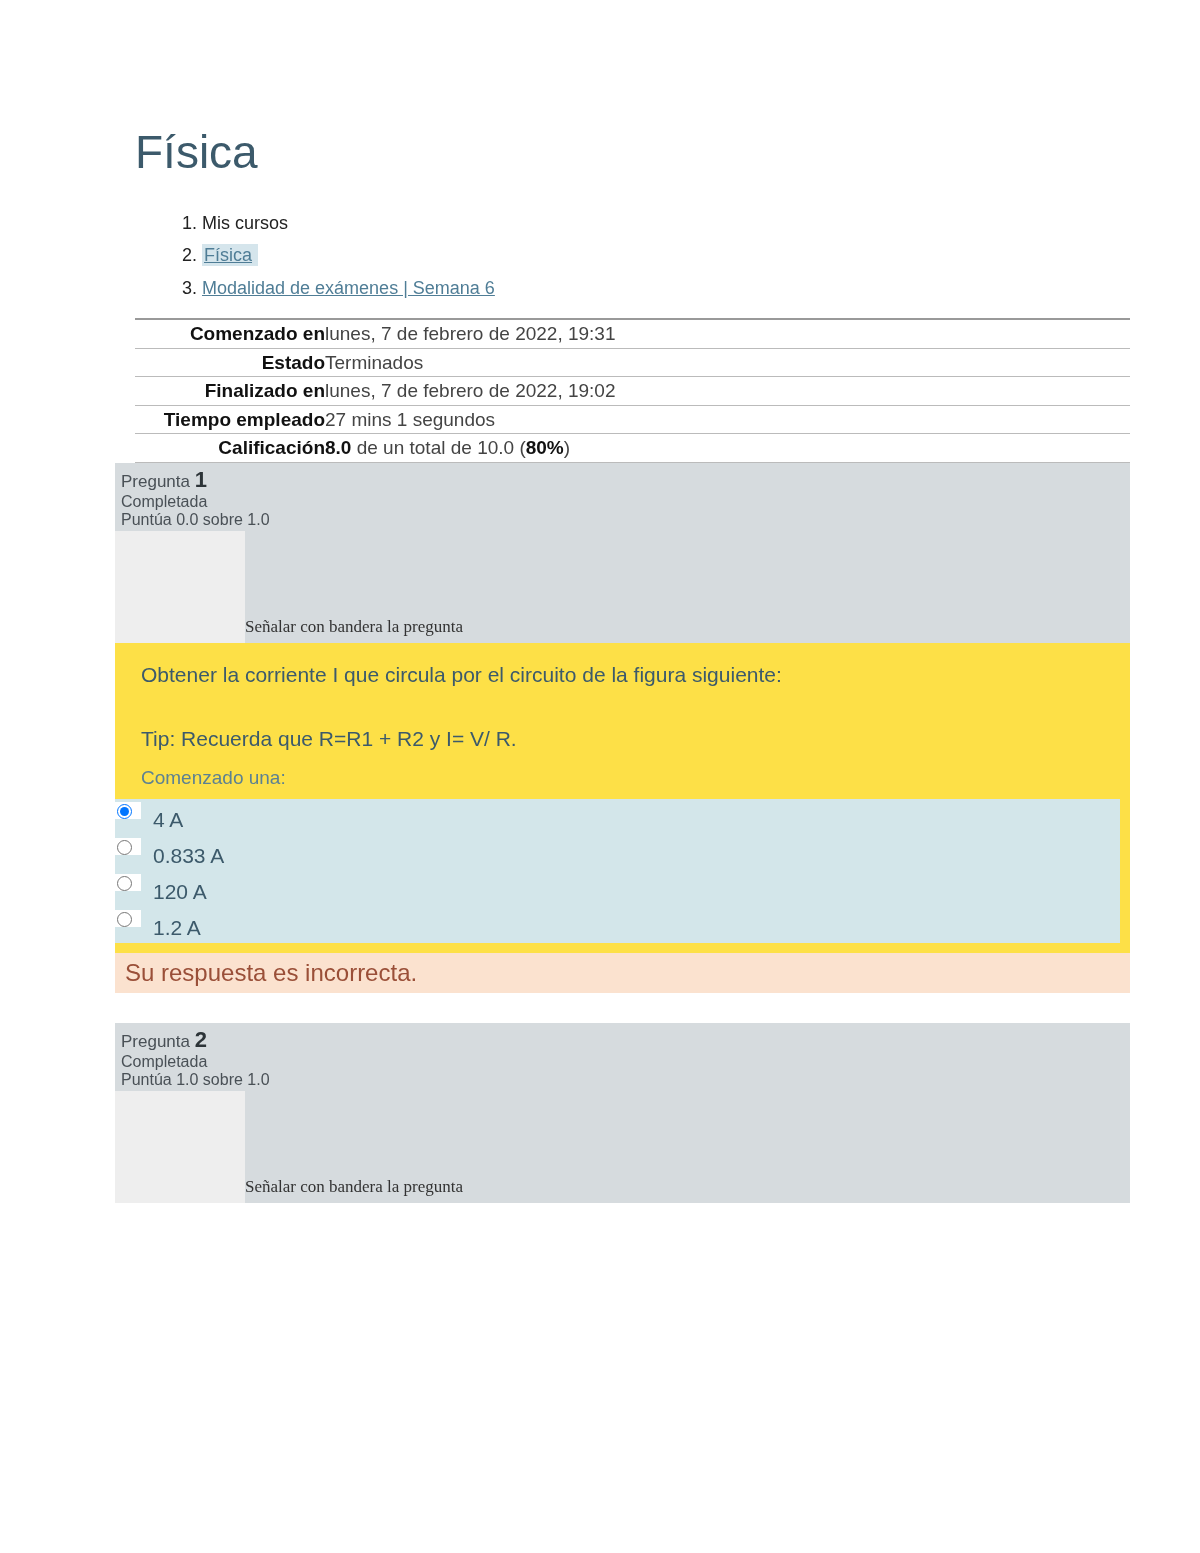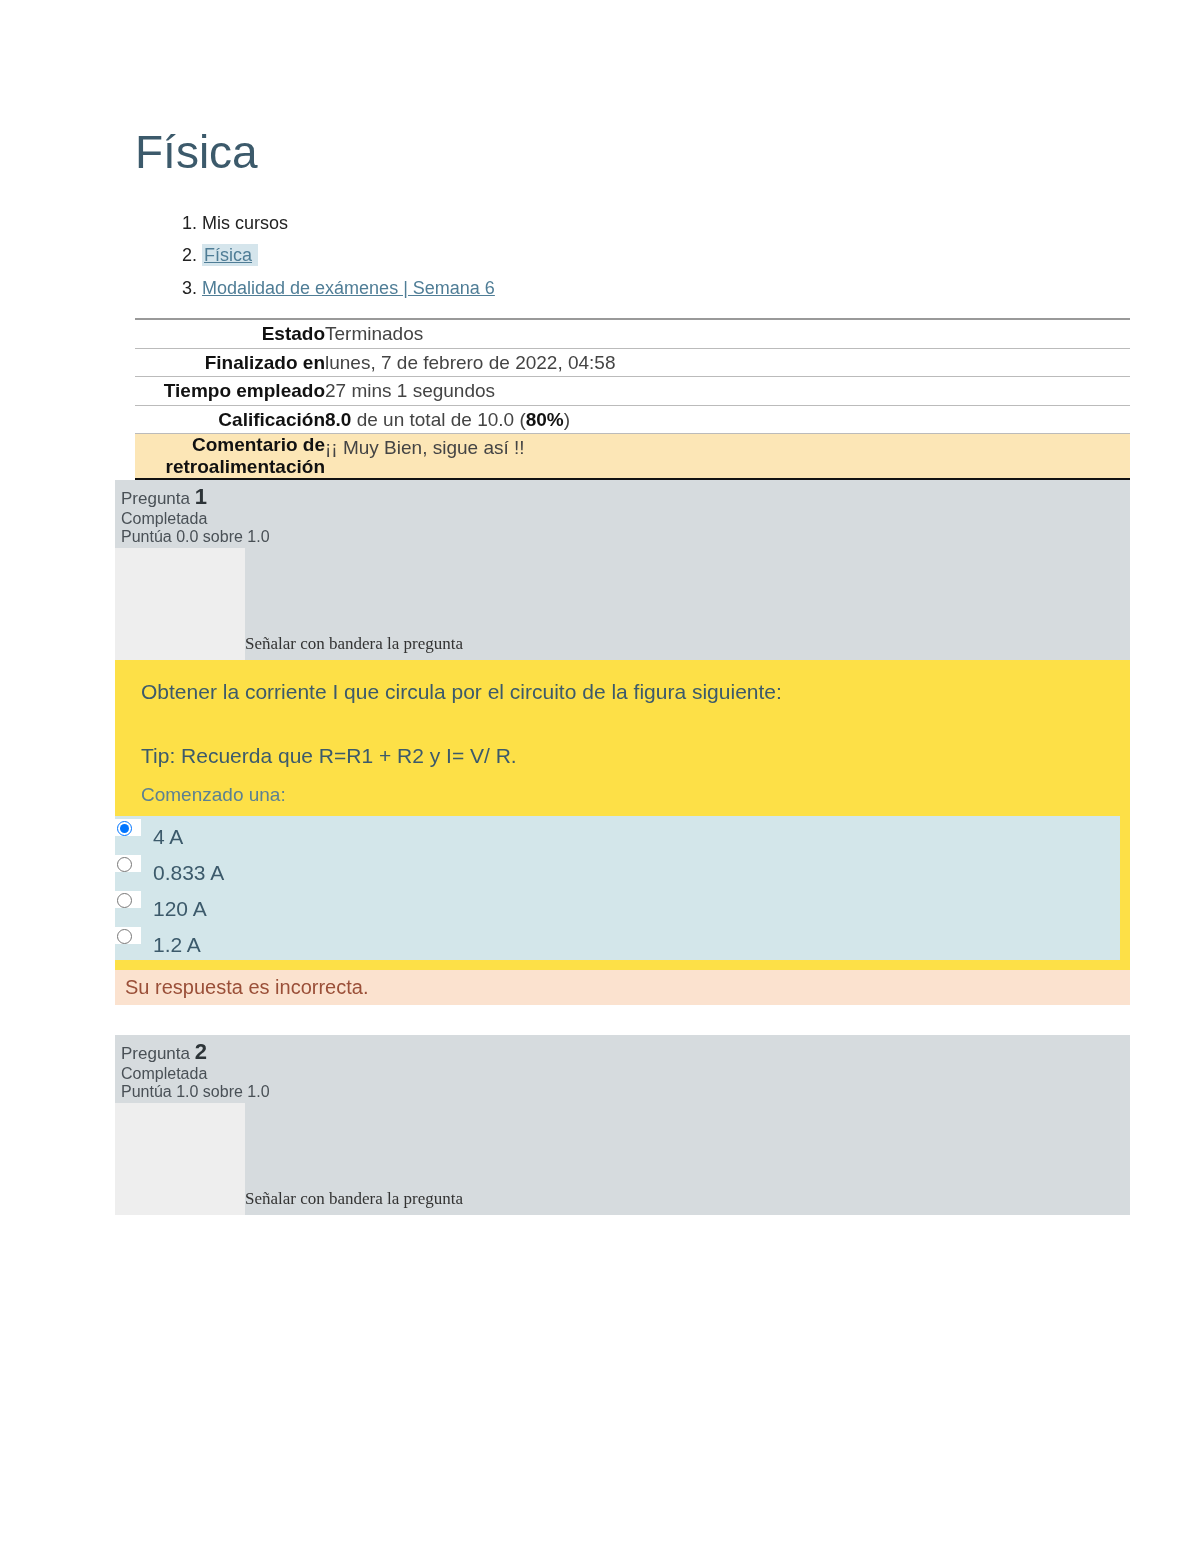--- a/index.html
+++ b/index.html
@@ -142,64 +142,61 @@
     .option-row .opt-label {
       color: #3c5a6b;
       font-size: 21px;
       padding-left: 12px;
       padding-top: 6px;
     }
     .feedback-bar {
       margin-left: 115px;
       background: #fbe2cf;
       color: #9a4f38;
-      font-size: 20px;
+      font-size: 24px;
       padding: 6px 10px;
     }
 
     .spacer { height: 30px; margin-left:115px; background:#fff;}
     input[type="radio"] { width:15px; height:15px; }
   </style>
 </head>
 <body>
 
 <div class="page">
   <h1 class="title">Física</h1>
 
   <ol class="breadcrumb">
     <li><span>Mis cursos</span></li>
     <li class="highlight"><a href="#" class="link">Física</a></li>
     <li><a href="#" class="link">Modalidad de exámenes | Semana 6</a></li>
   </ol>
 
   <div class="summary">
     <div class="row">
+      <div class="label">Comenzado en</div>
+      <div class="value">lunes, 7 de febrero de 2022, 19:31</div>
+    </div>
+    <div class="row">
       <div class="label">Estado</div>
       <div class="value">Terminados</div>
     </div>
     <div class="row">
       <div class="label">Finalizado en</div>
-      <div class="value">lunes, 7 de febrero de 2022, 04:58</div>
+      <div class="value">lunes, 7 de febrero de 2022, 19:02</div>
     </div>
     <div class="row">
       <div class="label">Tiempo empleado</div>
       <div class="value">27 mins 1 segundos</div>
     </div>
     <div class="row">
       <div class="label">Calificación</div>
       <div class="value">
         <strong>8.0</strong><span> de un total de 10.0 (</span><strong>80%</strong><span>)</span>
       </div>
-    </div>
-    <div class="row feedback">
-      <div class="label">
-        <span>Comentario de</span><br>
-        <span>retroalimentación</span>
-      </div>
-      <div class="value">¡¡ Muy Bien, sigue así !!</div>
     </div>
   </div>
 
   <div class="qblock">
     <div class="meta">
       <div class="qnum"><span>Pregunta </span><span class="num">1</span></div>
       <div class="state">Completada</div>
       <div class="score">Puntúa 0.0 sobre 1.0</div>
     </div>
     <div class="img-holder"></div>

